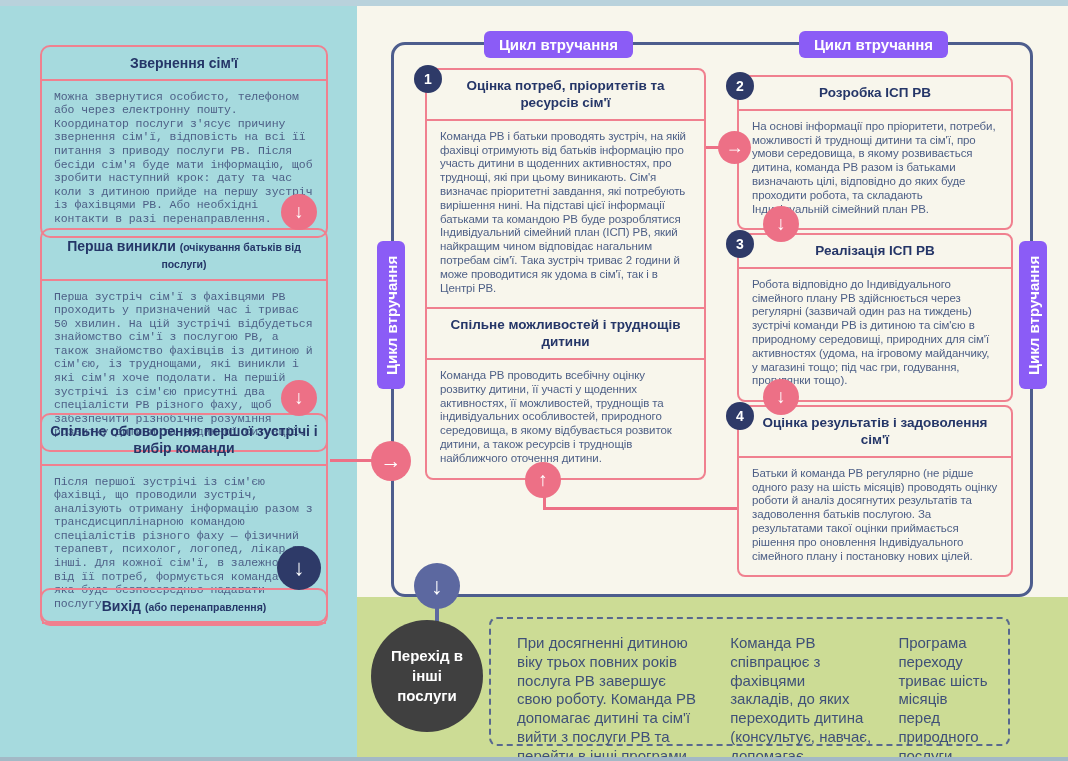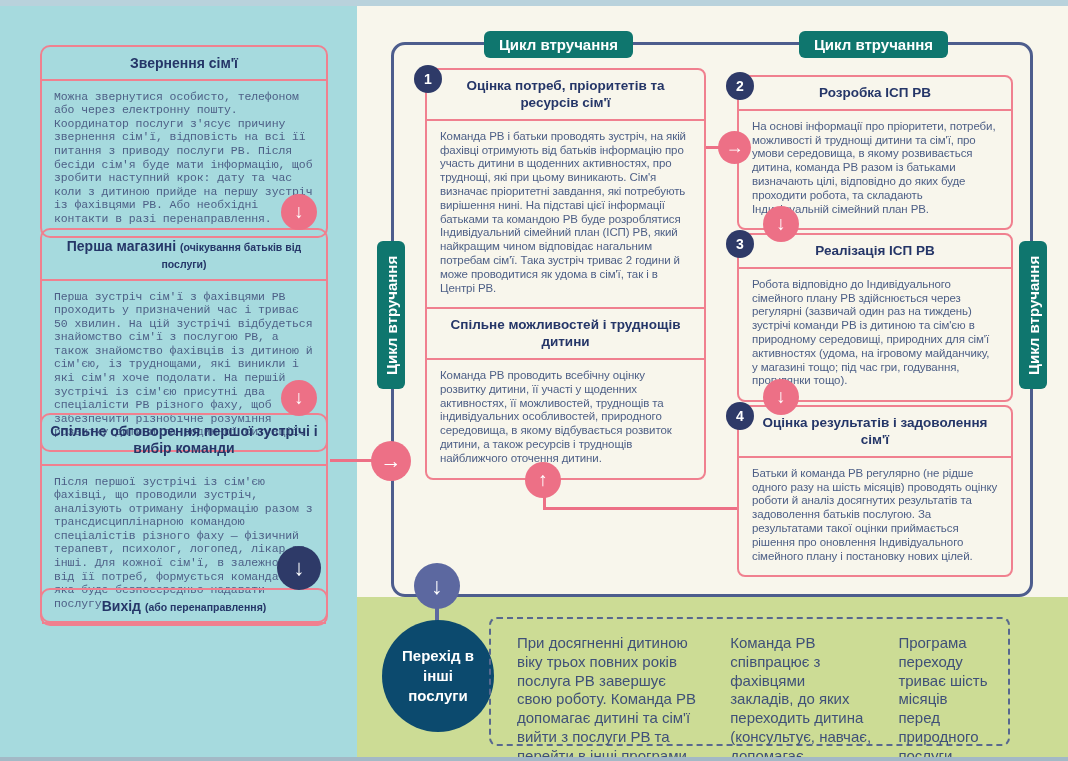--- a/index.html
+++ b/index.html
@@ -30,21 +30,21 @@
   .sbox .bdy{padding:9px 13px 12px;color:#4d5f86;font-size:11.5px;line-height:1.2;letter-spacing:-0.1px;}
   .sbox .ttl.mid{border-top:2px solid #f0808f;}
   .tallbox{left:425px;top:68px;width:281px;}
   .s2{left:737px;top:75px;width:276px;}
   .s3{left:737px;top:233px;width:276px;}
   .s4{left:737px;top:405px;width:276px;}
 
   .badge{position:absolute;left:-13px;top:-5px;width:28px;height:28px;border-radius:50%;background:#2e3a68;color:#fff;font-weight:bold;font-size:14px;display:flex;align-items:center;justify-content:center;z-index:5;}
 
   
-  .pill{background:#0f766e;color:#fff;font-weight:bold;border-radius:6px;display:flex;align-items:center;justify-content:center;z-index:5;}
+  .pill{background:#8b5cf6;color:#fff;font-weight:bold;border-radius:6px;display:flex;align-items:center;justify-content:center;z-index:5;}
   .pill.h{font-size:15px;height:27px;width:149px;top:31px;}
   .pill.v{writing-mode:vertical-rl;transform:rotate(180deg);font-size:15px;width:28px;height:148px;top:241px;}
   .pill-left{left:484px;}
   .pill-right{left:799px;}
   .vpill-left{left:377px;}
   .vpill-right{left:1019px;}
 
   
   .acirc{border-radius:50%;display:flex;align-items:center;justify-content:center;color:#fff;font-weight:bold;z-index:4;}
   .pinkc{background:#ed7086;}
@@ -52,21 +52,21 @@
   .slatec{background:#5c68a0;}
   .g36{width:36px;height:36px;font-size:19px;}
   .g40{width:40px;height:40px;font-size:21px;}
   .g44{width:44px;height:44px;font-size:22px;}
   .g33{width:33px;height:33px;font-size:18px;}
   .g46{width:46px;height:46px;font-size:23px;}
   .line-pink{background:#ed7086;z-index:2;}
   .line-slate{background:#5c68a0;z-index:2;}
 
   
-  .tcircle{left:382px;top:620px;width:112px;height:112px;border-radius:50%;background:#0c4a6e;color:#fff;font-weight:bold;font-size:15px;display:flex;align-items:center;justify-content:center;text-align:center;line-height:1.35;z-index:3;}
+  .tcircle{left:371px;top:620px;width:112px;height:112px;border-radius:50%;background:#404040;color:#fff;font-weight:bold;font-size:15px;display:flex;align-items:center;justify-content:center;text-align:center;line-height:1.35;z-index:3;}
   .tcircle span{width:82px;display:block;}
   .dashed-box{left:489px;top:617px;width:521px;height:129px;border:2px dashed #58688f;border-radius:8px;display:flex;gap:26px;padding:15px 16px 10px 26px;box-sizing:border-box;color:#3f5078;font-size:15px;line-height:1.25;z-index:3;}
   .dashed-box .c1{width:208px;}
   .dashed-box .c2{width:158px;}
   .dashed-box .c3{width:104px;}
 </style>
 </head>
 <body>
 
 <div class="abs teal-panel"></div>
@@ -86,21 +86,21 @@
 <div class="abs pill v vpill-right">
     <span>Цикл втручання</span>
   </div>
 
 <div class="abs lbox" style="top:45px;">
   <div class="ttl">Звернення сім'ї</div>
   <div class="bdy">Можна звернутися особисто, телефоном або через електронну пошту. Координатор послуги з'ясує причину звернення сім'ї, відповість на всі її питання з приводу послуги РВ. Після бесіди сім'я буде мати інформацію, щоб зробити наступний крок: дату та час коли з дитиною прийде на першу зустріч із фахівцями РВ. Або необхідні контакти в разі перенаправлення.</div>
 </div>
 
 <div class="abs lbox" style="top:228px;">
-  <div class="ttl"><span>Перша магазині</span> <span class="sub">(очікування батьків від послуги)</span></div>
+  <div class="ttl"><span>Перша виникли</span> <span class="sub">(очікування батьків від послуги)</span></div>
   <div class="bdy">Перша зустріч сім'ї з фахівцями РВ проходить у призначений час і триває 50 хвилин. На цій зустрічі відбудеться знайомство сім'ї з послугою РВ, а також знайомство фахівців із дитиною й сім'єю, із труднощами, які виникли і які сім'я хоче подолати. На першій зустрічі із сім'єю присутні два спеціалісти РВ різного фаху, щоб забезпечити різнобічне розуміння розвитку дитини та родинної ситуації.</div>
 </div>
 
 <div class="abs lbox" style="top:413px;">
   <div class="ttl">Спільне обговорення першої зустрічі і вибір команди</div>
   <div class="bdy">Після першої зустрічі із сім'єю фахівці, що проводили зустріч, аналізують отриману інформацію разом з трансдисциплінарною командою спеціалістів різного фаху — фізичний терапевт, психолог, логопед, лікар та інші. Для кожної сім'ї, в залежності від її потреб, формується команда РВ, яка буде безпосередньо надавати послугу.</div>
 </div>
 
 <div class="abs lbox" style="top:588px;">
   <div class="ttl"><span>Вихід</span> <span class="sub">(або перенаправлення)</span></div>

